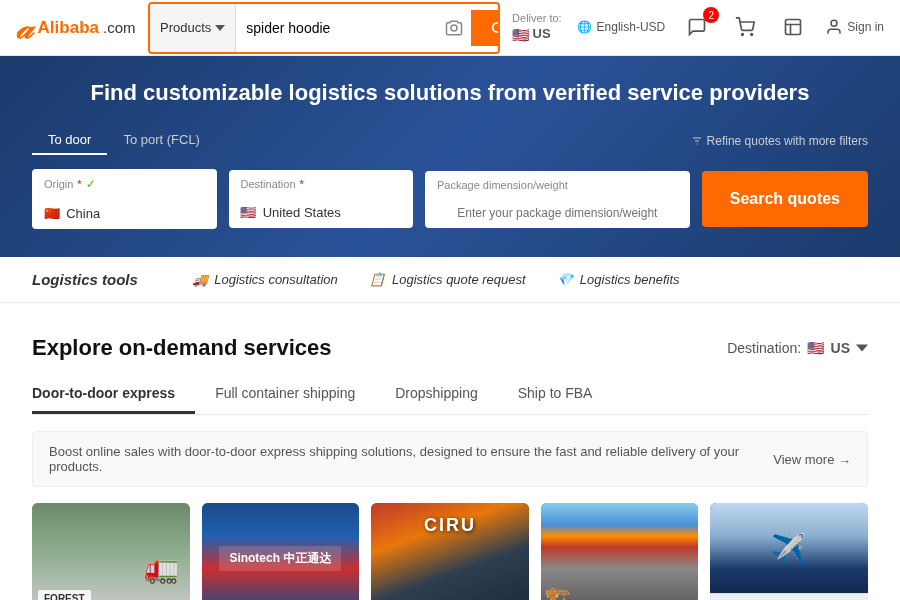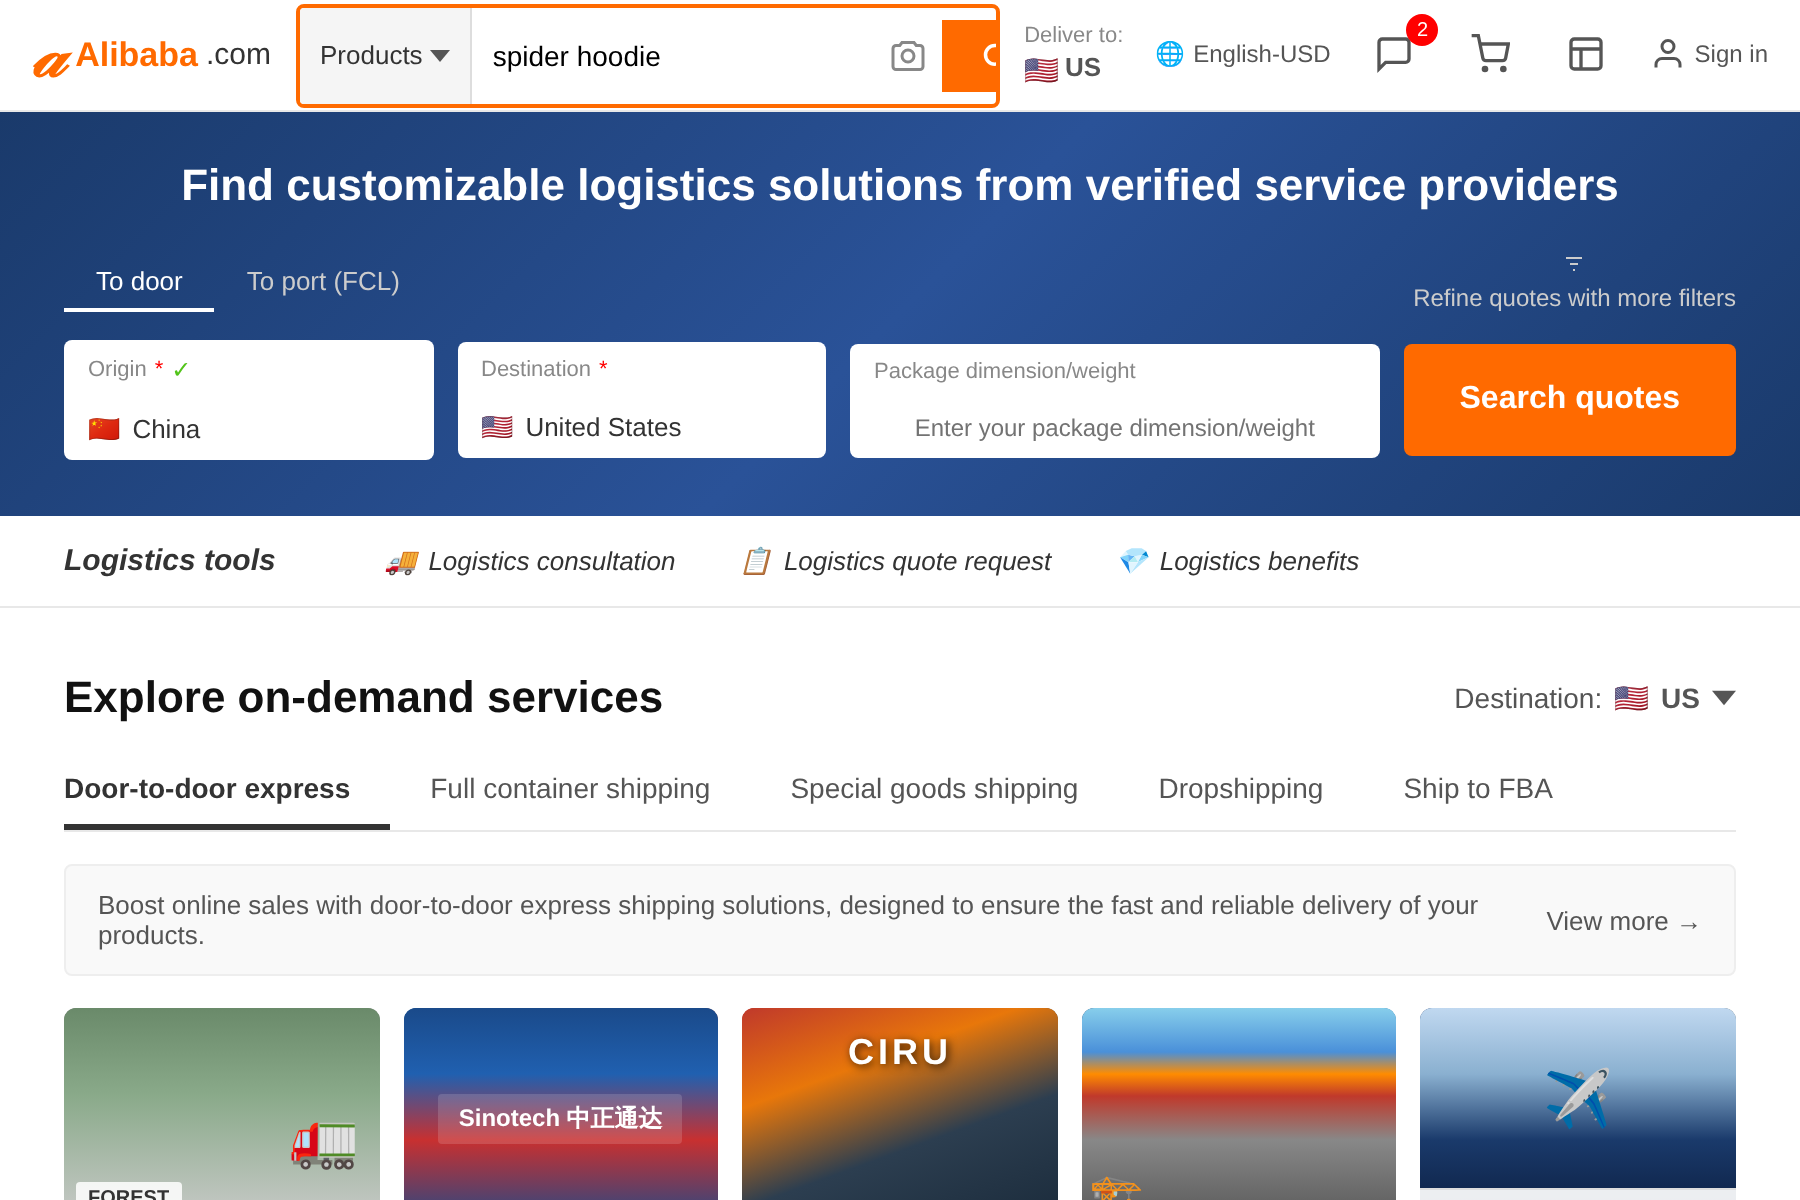--- a/index.html
+++ b/index.html
@@ -142,21 +142,21 @@
 </div>
 
 <div class="hero">
   <h1>Find customizable logistics solutions from verified service providers</h1>
 
   <div style="display:flex; align-items:center; margin-bottom:14px;">
     <div class="hero-tabs" style="margin-bottom:0;">
       <div class="hero-tab active">To door</div>
       <div class="hero-tab">To port (FCL)</div>
     </div>
-    <div class="refine-link" style="margin-left:auto;flex-direction:column;">
+    <div class="refine-link" style="margin-left:auto;">
       <svg width="12" height="12" viewBox="0 0 24 24" fill="none" stroke="#ccc" stroke-width="2">
           <line x1="4" y1="6" x2="20" y2="6"></line>
           <line x1="8" y1="12" x2="16" y2="12"></line>
           <line x1="11" y1="18" x2="13" y2="18"></line>
         </svg>
       <span>Refine quotes with more filters</span>
     </div>
   </div>
 
   <div class="search-form">
@@ -218,21 +218,20 @@
       <span style="font-weight:bold;">US</span>
       <svg width="12" height="12" viewBox="0 0 10 6" fill="#555">
           <path d="M0 0l5 6 5-6z"></path>
         </svg>
     </div>
   </div>
 
   <div class="service-tabs">
     <div class="service-tab active">Door-to-door express</div>
     <div class="service-tab">Full container shipping</div>
-    <div class="service-tab">Special goods shipping</div>
     <div class="service-tab">Dropshipping</div>
     <div class="service-tab">Ship to FBA</div>
   </div>
 
   <div class="promo-bar">
     <span class="promo-text">Boost online sales with door-to-door express shipping solutions, designed to ensure the fast and reliable delivery of your products.</span>
     <span class="view-more">View more →</span>
   </div>
 
   <div class="products-grid">

